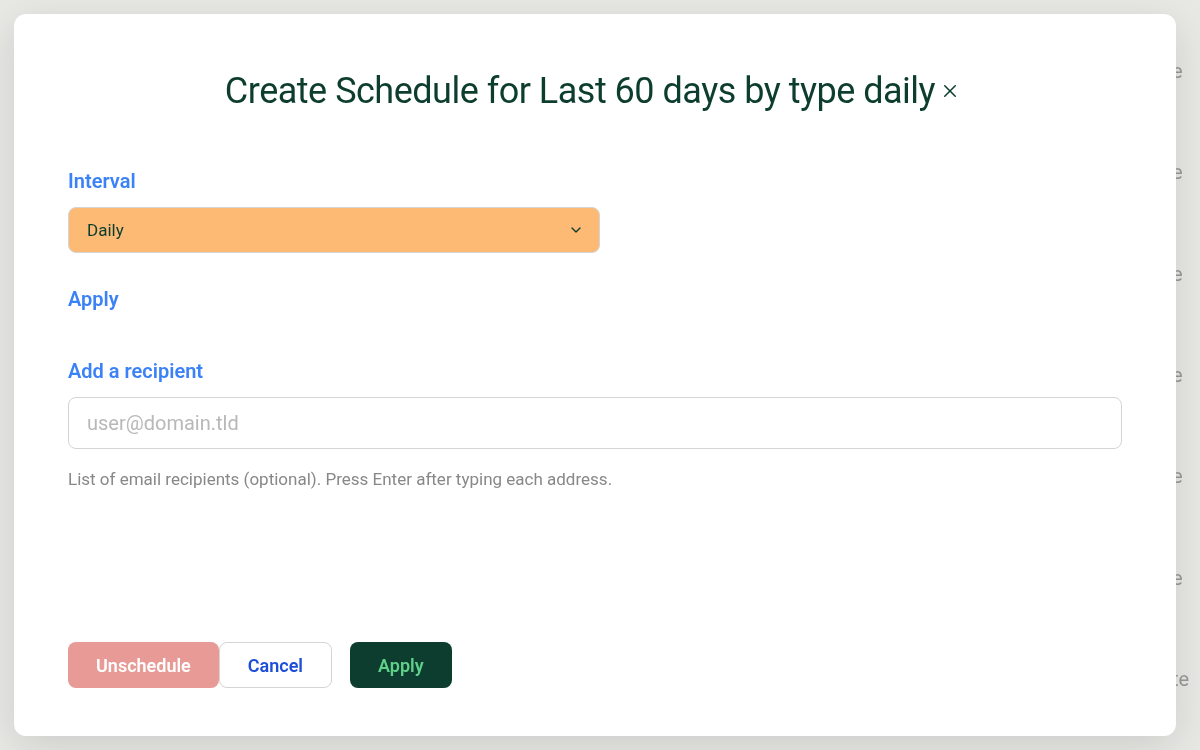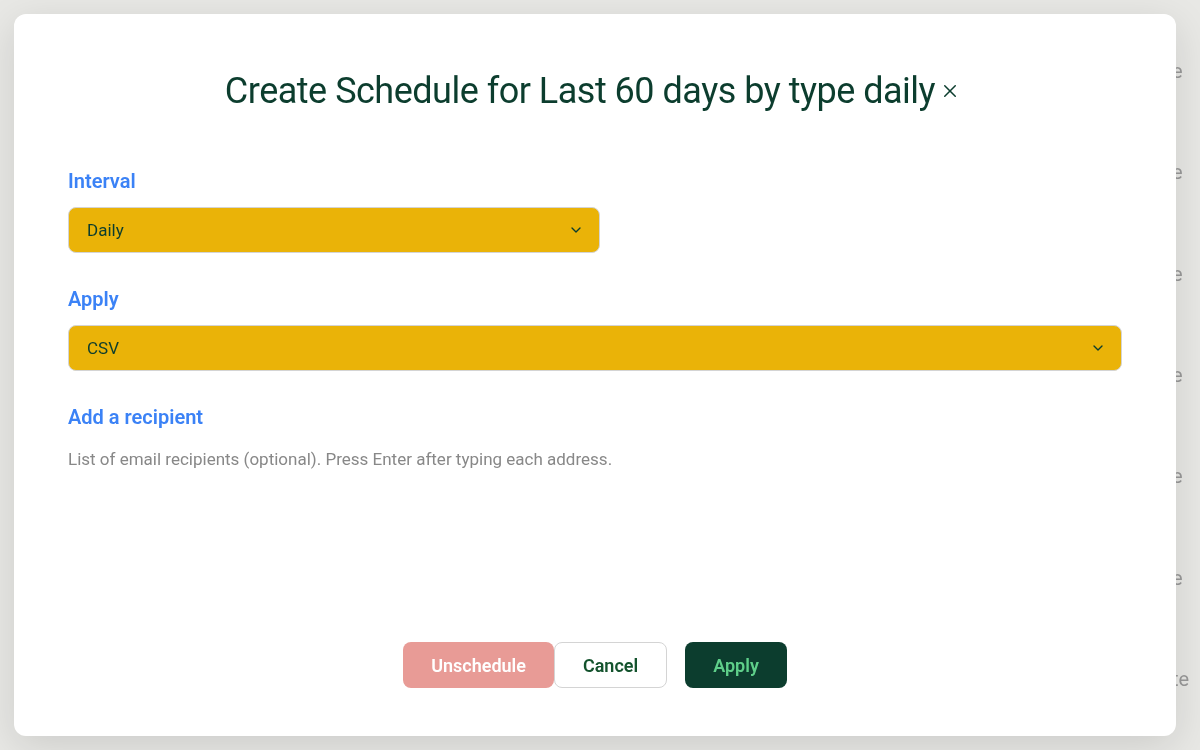--- a/index.html
+++ b/index.html
@@ -92,21 +92,21 @@
       width: 532px;
     }
     .select-wrapper.wide {
       width: 100%;
     }
     .select {
       width: 100%;
       height: 46px;
       border: 1px solid #d4d4d4;
       border-radius: 8px;
-      background: #eab308;
+      background: #fdba74;
       padding: 0 44px 0 18px;
       font-size: 17px;
       color: #0c3d2e;
       cursor: pointer;
       display: flex;
       align-items: center;
       font-family: inherit;
     }
     .select-chevron {
       position: absolute;
@@ -136,21 +136,21 @@
       color: #b8b8b8;
     }
     .help-text {
       font-size: 17px;
       color: #888;
       margin-top: 20px;
     }
     .modal-footer {
       margin-top: auto;
       display: flex;
-      justify-content: center;
+      justify-content: flex-start;
       align-items: center;
       padding-top: 40px;
     }
     .footer-right {
       display: flex;
       gap: 18px;
     }
     .btn {
       height: 46px;
       padding: 0 28px;
@@ -163,21 +163,21 @@
       display: flex;
       align-items: center;
       justify-content: center;
     }
     .btn-unschedule {
       background: #e89b96;
       color: #fff;
     }
     .btn-cancel {
       background: #fff;
-      color: #14532d;
+      color: #1d4ed8;
       border: 1px solid #d4d4d4;
     }
     .btn-apply {
       background: #0c3d2e;
       color: #5fcf8a;
     }
   </style>
 </head>
 <body>
 
@@ -211,32 +211,25 @@
       <span class="select-chevron">
         <svg viewBox="0 0 24 24" fill="none" stroke="currentColor" stroke-width="2" stroke-linecap="round" stroke-linejoin="round">
           <polyline points="6 9 12 15 18 9"></polyline>
         </svg>
       </span>
     </div>
   </div>
 
   <div class="form-group">
     <label class="form-label">Apply</label>
-    <div class="select-wrapper wide">
-      <div class="select">CSV</div>
-      <span class="select-chevron">
-        <svg viewBox="0 0 24 24" fill="none" stroke="currentColor" stroke-width="2" stroke-linecap="round" stroke-linejoin="round">
-          <polyline points="6 9 12 15 18 9"></polyline>
-        </svg>
-      </span>
-    </div>
   </div>
 
   <div class="form-group">
     <label class="form-label">Add a recipient</label>
+    <input type="text" class="text-input" placeholder="user@domain.tld" style="">
     <p class="help-text">List of email recipients (optional). Press Enter after typing each address.</p>
   </div>
 
   <div class="modal-footer">
     <button class="btn btn-unschedule">Unschedule</button>
     <div class="footer-right">
       <button class="btn btn-cancel">Cancel</button>
       <button class="btn btn-apply">Apply</button>
     </div>
   </div>

